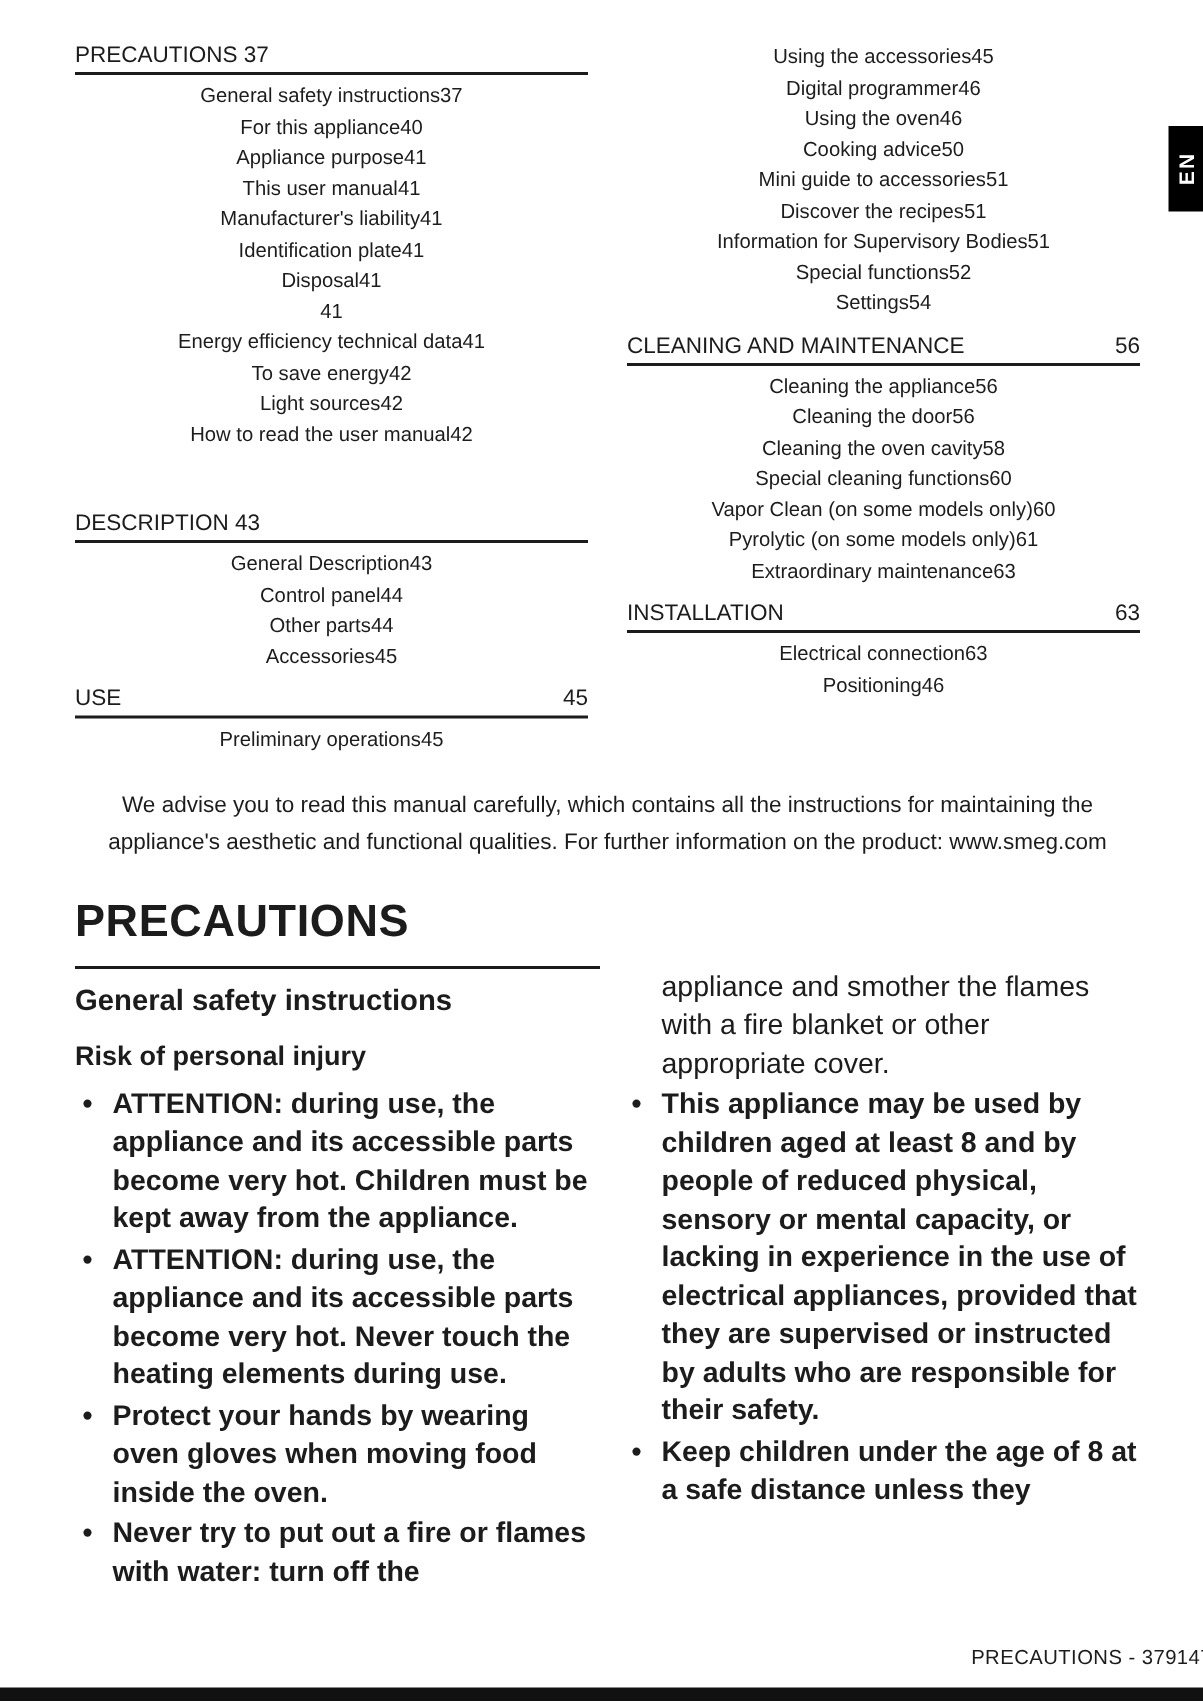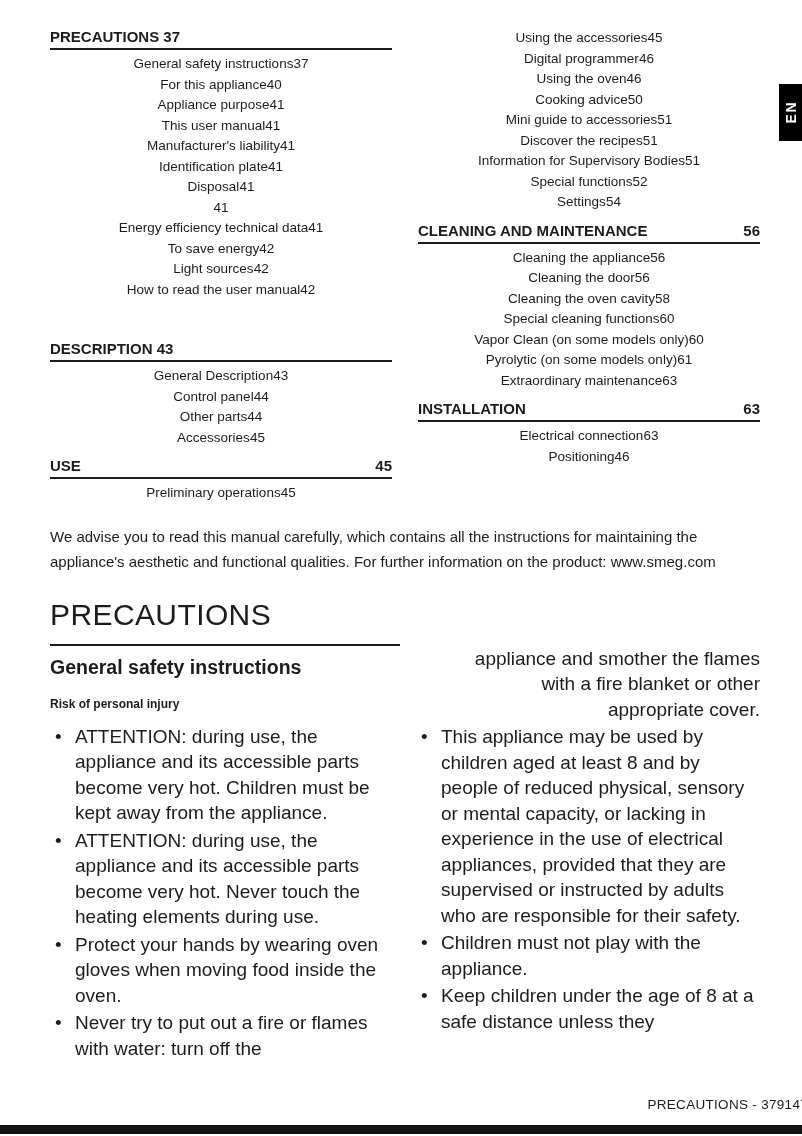--- a/index.html
+++ b/index.html
@@ -13,51 +13,51 @@
 
   
   .toc { display: flex; gap: 26px; }
   .toc-col { width: 342px; }
   .toc-entry {
     display: flex; justify-content: center;
     font-size: 13.5px; line-height: 20.5px;
   }
   .toc-section {
     display: flex; justify-content: space-between; align-items: flex-start;
-    font-weight: bold; font-size: 15px;
+    font-weight: normal; font-size: 15px;
     padding-bottom: 3px; border-bottom: 2px solid #1c1c1c;
     margin: 9px 0 4px 0;
   }
   .toc-col > .toc-section:first-child { margin-top: 0; }
   .toc-section.inline { justify-content: flex-start; gap: 9px; margin-top: 40px; }
 
   
   .notice {
     font-size: 15px; line-height: 25px;
-    margin: 20px 0 0 0; max-width: 712px;
+    margin: 20px 0 0 0; max-width: 712px; text-align: center;
   }
 
   
   .main-title {
-    font-size: 30px; font-weight: normal; letter-spacing: 0.4px;
+    font-size: 30px; font-weight: bold; letter-spacing: 0.4px;
     margin: 24px 0 12px 0;
   }
   .columns { display: flex; gap: 16px; }
   .col-left { width: 350px; }
   .col-right { width: 344px; padding-top: 2px; }
   .section-heading {
     font-size: 19.5px; font-weight: bold; margin: 0;
     border-top: 2px solid #1c1c1c; padding-top: 9px;
   }
-  .sub-heading { font-size: 12px; font-weight: bold; margin: 12px 0 6px 0; }
+  .sub-heading { font-size: 18px; font-weight: bold; margin: 12px 0 6px 0; }
   .body-text { font-size: 19px; line-height: 25.5px; }
-  .bullets { list-style: none; margin: 2px 0 0 0; padding: 0; }
+  .bullets { list-style: none; margin: 2px 0 0 0; padding: 0; font-weight: bold; }
   .bullets li { position: relative; padding-left: 25px; margin: 0 0 2px 0; }
   .bullets li::before { content: "\2022"; position: absolute; left: 5px; }
-  .cont { margin: 0 0 2px 0; padding-left: 25px; text-align: right; }
+  .cont { margin: 0 0 2px 0; padding-left: 25px; }
 
   
   .en-tab {
     position: absolute; top: 84px; right: 0; width: 23px; height: 57px;
     background: #000; color: #fff;
     display: flex; align-items: center; justify-content: center;
   }
   .en-tab span {
     writing-mode: vertical-rl; transform: rotate(180deg);
     font-size: 14px; font-weight: bold; letter-spacing: 1.5px;
@@ -256,21 +256,20 @@
           <li>ATTENTION: during use, the appliance and its accessible parts become very hot. Children must be kept away from the appliance.</li>
           <li>ATTENTION: during use, the appliance and its accessible parts become very hot. Never touch the heating elements during use.</li>
           <li>Protect your hands by wearing oven gloves when moving food inside the oven.</li>
           <li>Never try to put out a fire or flames with water: turn off the</li>
         </ul>
     </div>
     <div class="col-right">
       <p class="cont">appliance and smother the flames with a fire blanket or other appropriate cover.</p>
       <ul class="bullets" id="right-bullets">
           <li>This appliance may be used by children aged at least 8 and by people of reduced physical, sensory or mental capacity, or lacking in experience in the use of electrical appliances, provided that they are supervised or instructed by adults who are responsible for their safety.</li>
-          <li>Children must not play with the appliance.</li>
           <li>Keep children under the age of 8 at a safe distance unless they</li>
         </ul>
     </div>
   </div>
 
   <div class="footer">PRECAUTIONS - 379147</div>
   <div class="bottom-bar"></div>
 
 </div>
 

